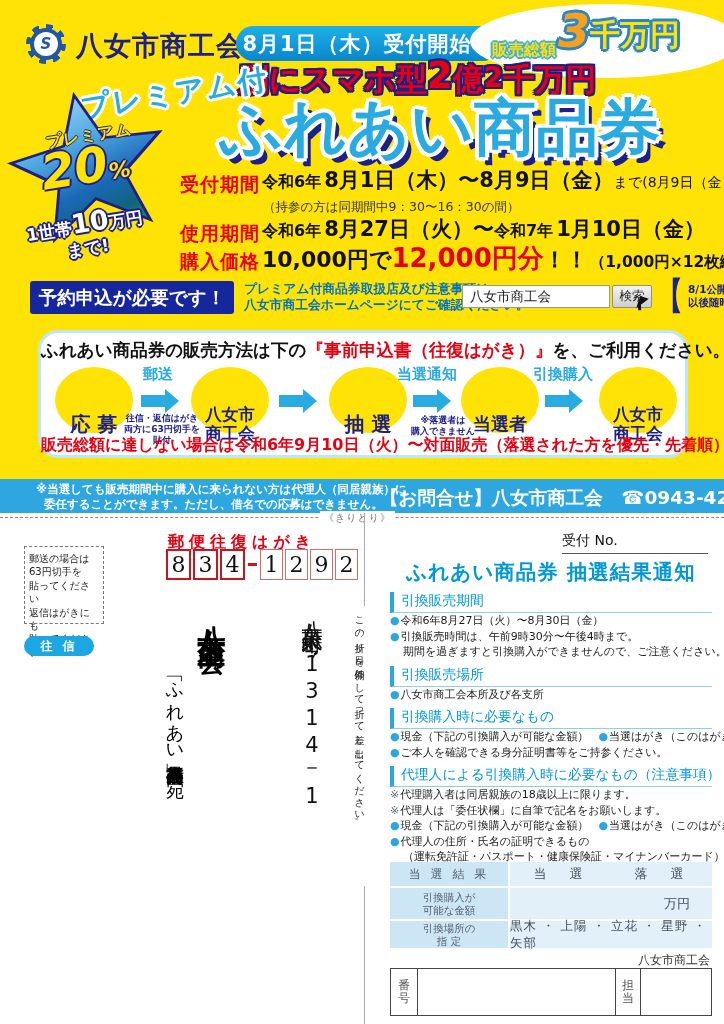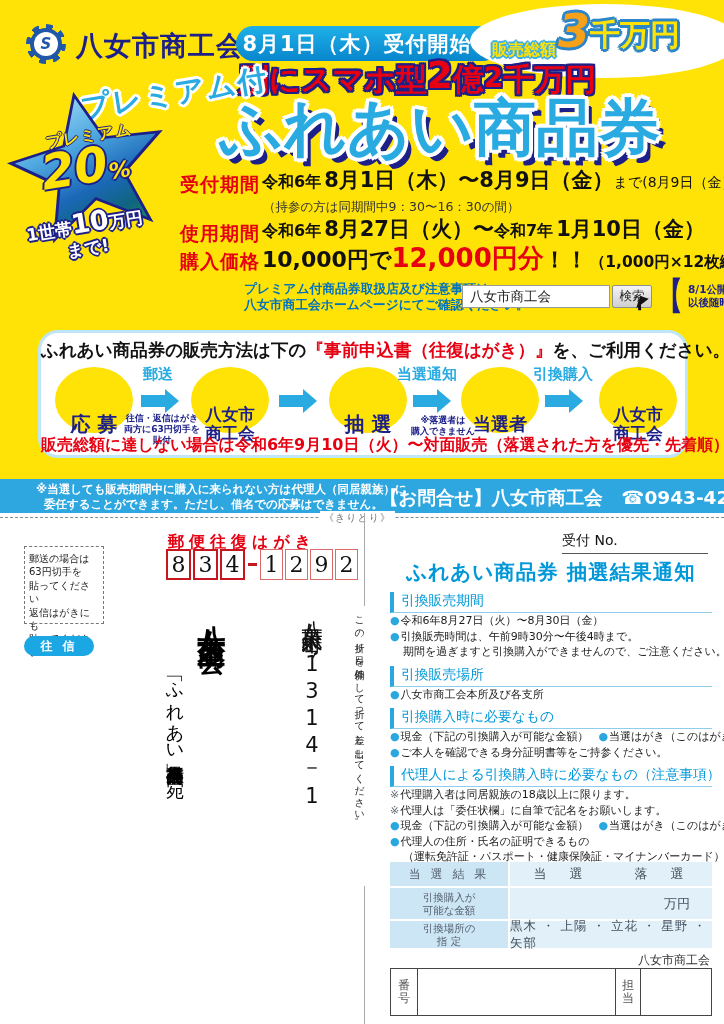--- a/index.html
+++ b/index.html
@@ -245,20 +245,21 @@
     </div>
 
     <div class="p-label" style="top:249px;">購入価格</div>
     <div class="p-value" style="top:241px;">
       <span id="price-base">10,000円で</span>
       <span id="price-val">12,000円分</span>
       <span id="price-bang">！！</span>
       <span id="price-note">（1,000円×12枚綴り）</span>
     </div>
 
+    <div id="reserve-navy">予約申込が必要です！</div>
     <div id="reserve-info">
       <div>プレミアム付商品券取扱店及び注意事項は</div>
       <div>八女市商工会ホームページにてご確認ください。</div>
     </div>
     <input id="search-input" value="八女市商工会" style="">
     <button id="search-btn">検索</button>
     <div id="cursor"></div>
     <div id="bracket-note">
       <span class="bracket">【</span>
       <div id="bracket-lines">

